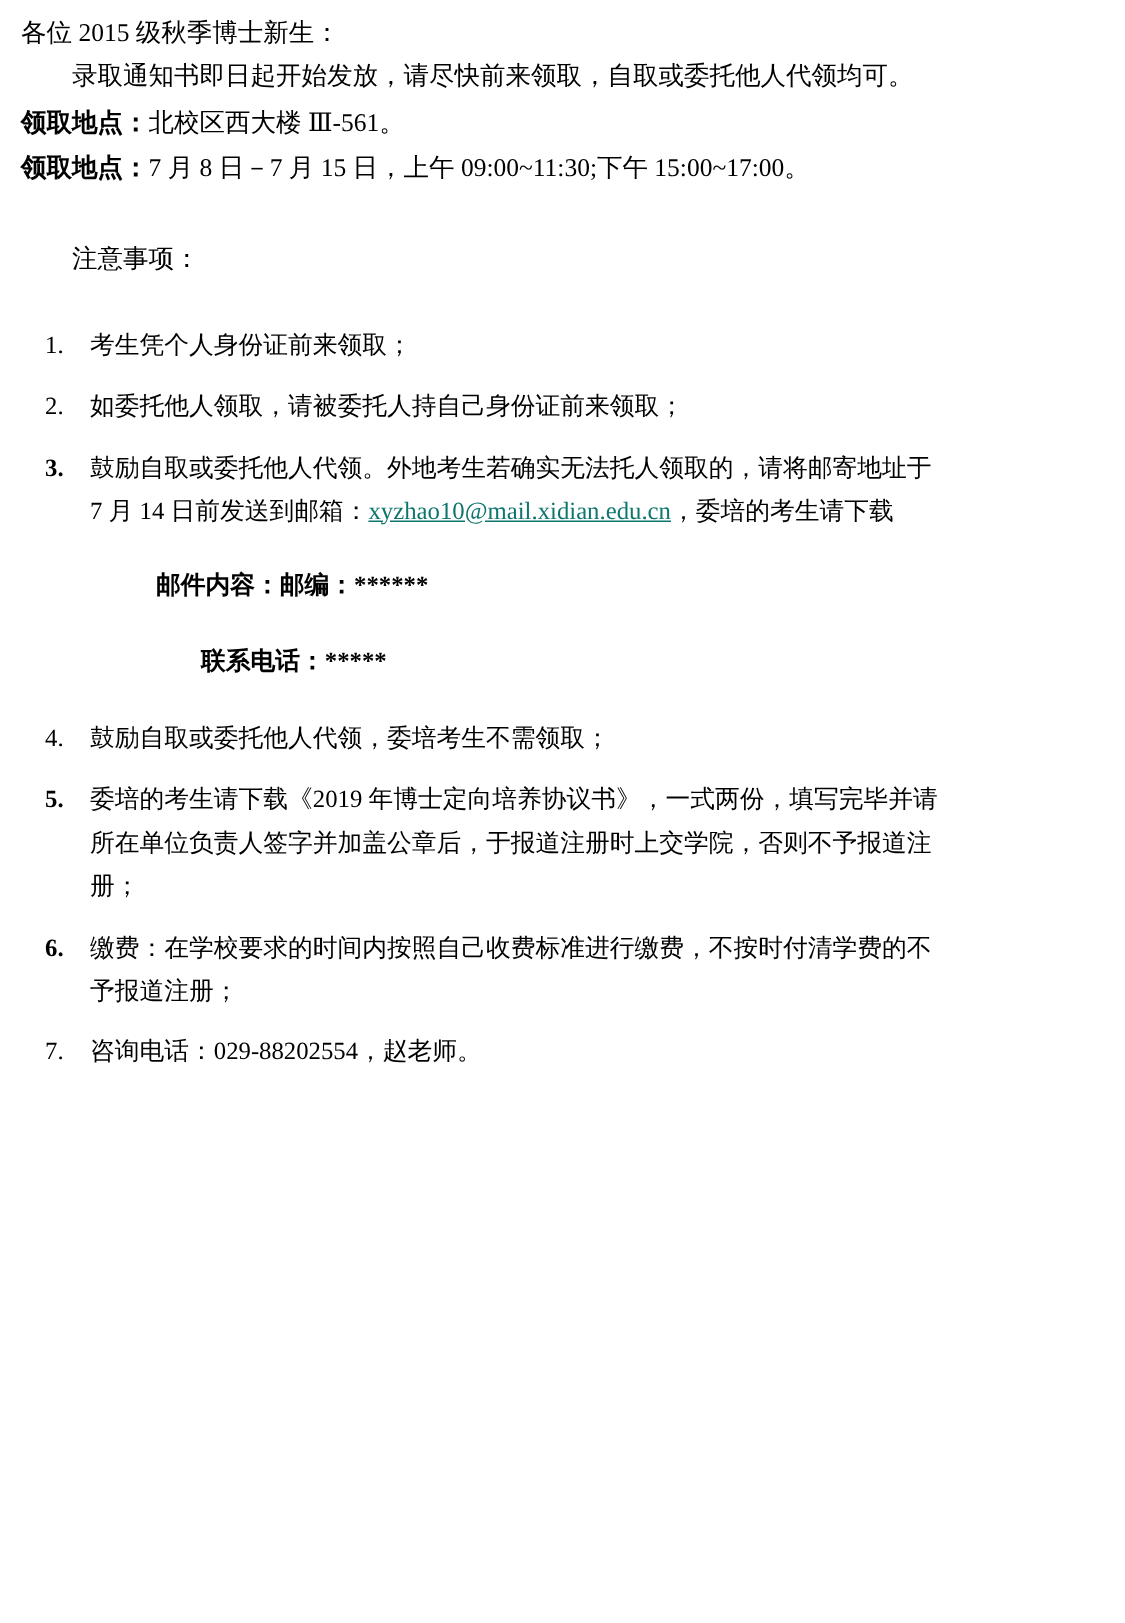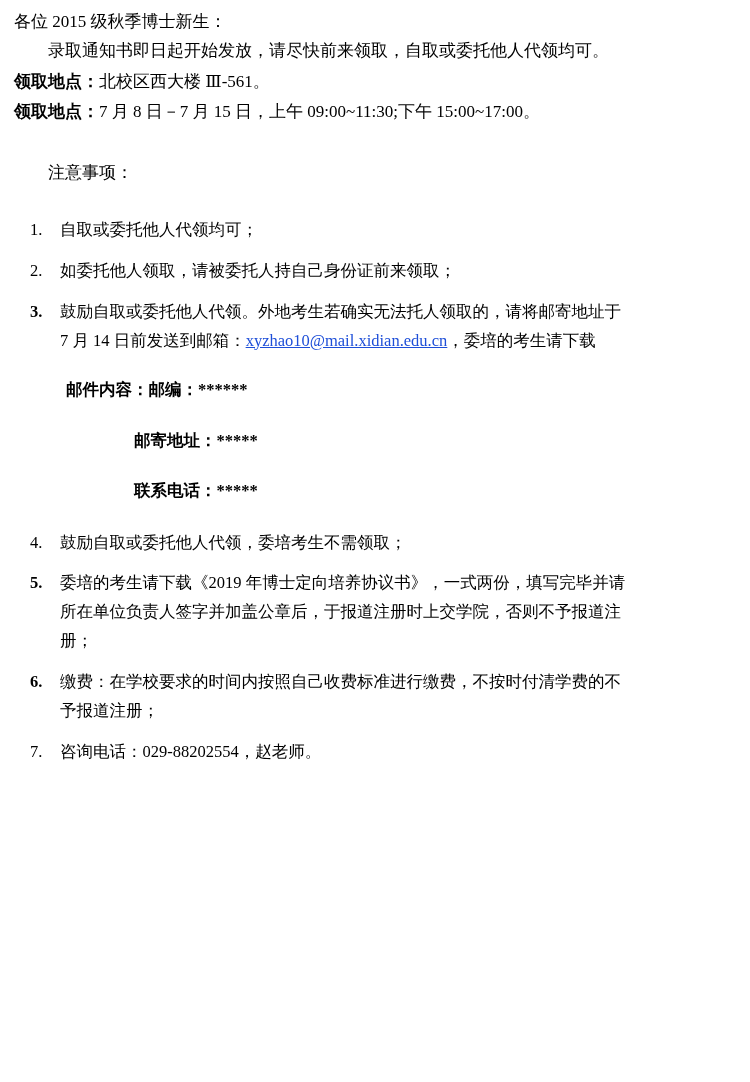--- a/index.html
+++ b/index.html
@@ -68,32 +68,32 @@
   }
   .mail-block {
     margin: 22px 0 10px 0;
   }
   .mail-line {
     font-weight: bold;
     font-size: 16.5px;
     margin-bottom: 24px;
   }
   .ml-1 { margin-left: 90px; }
-  .ml-2 { margin-left: 52px; }
+  .ml-2 { margin-left: 90px; }
   .ml-3 { margin-left: 120px; }
   .ml-4 { margin-left: 120px; }
   .warning {
     font-weight: bold;
     font-style: italic;
     font-size: 16px;
     line-height: 1.75;
     margin: 16px 0 22px 34px;
   }
   a.email {
-    color: #1d4ed8;
+    color: #0f766e;
     text-decoration: underline;
   }
   .tail-list {
     margin-top: 8px;
   }
 </style>
 </head>
 <body>
 
 <div class="page">
@@ -108,35 +108,34 @@
 
   <p class="kv-line">
     <span class="kv-label">领取地点：</span><span>7 月 8 日－7 月 15 日，上午 09:00~11:30;下午 15:00~17:00。</span>
   </p>
 
   <p class="notice-title">注意事项：</p>
 
   <ol class="numbered">
     <li>
       <span class="num">1.</span>
-      <span>自取或委托他人代领均可；</span>
+      <span>考生凭个人身份证前来领取；</span>
     </li>
     <li>
       <span class="num">2.</span>
       <span>如委托他人领取，请被委托人持自己身份证前来领取；</span>
     </li>
     <li class="bold-num">
       <span class="num">3.</span>
       <span>鼓励自取或委托他人代领。外地考生若确实无法托人领取的，请将邮寄地址于 7 月 14 日前发送到邮箱：</span><a class="email" href="#">xyzhao10@mail.xidian.edu.cn</a><span>，委培的考生请下载</span>
     </li>
   </ol>
 
   <div class="mail-block">
     <div class="mail-line ml-2">邮件内容：邮编：******</div>
-    <div class="mail-line ml-3">邮寄地址：*****</div>
     <div class="mail-line ml-4">联系电话：*****</div>
   </div>
 
 
   <ol class="numbered tail-list">
     <li>
       <span class="num">4.</span>
       <span>鼓励自取或委托他人代领，委培考生不需领取；</span>
     </li>
     <li class="bold-num">

